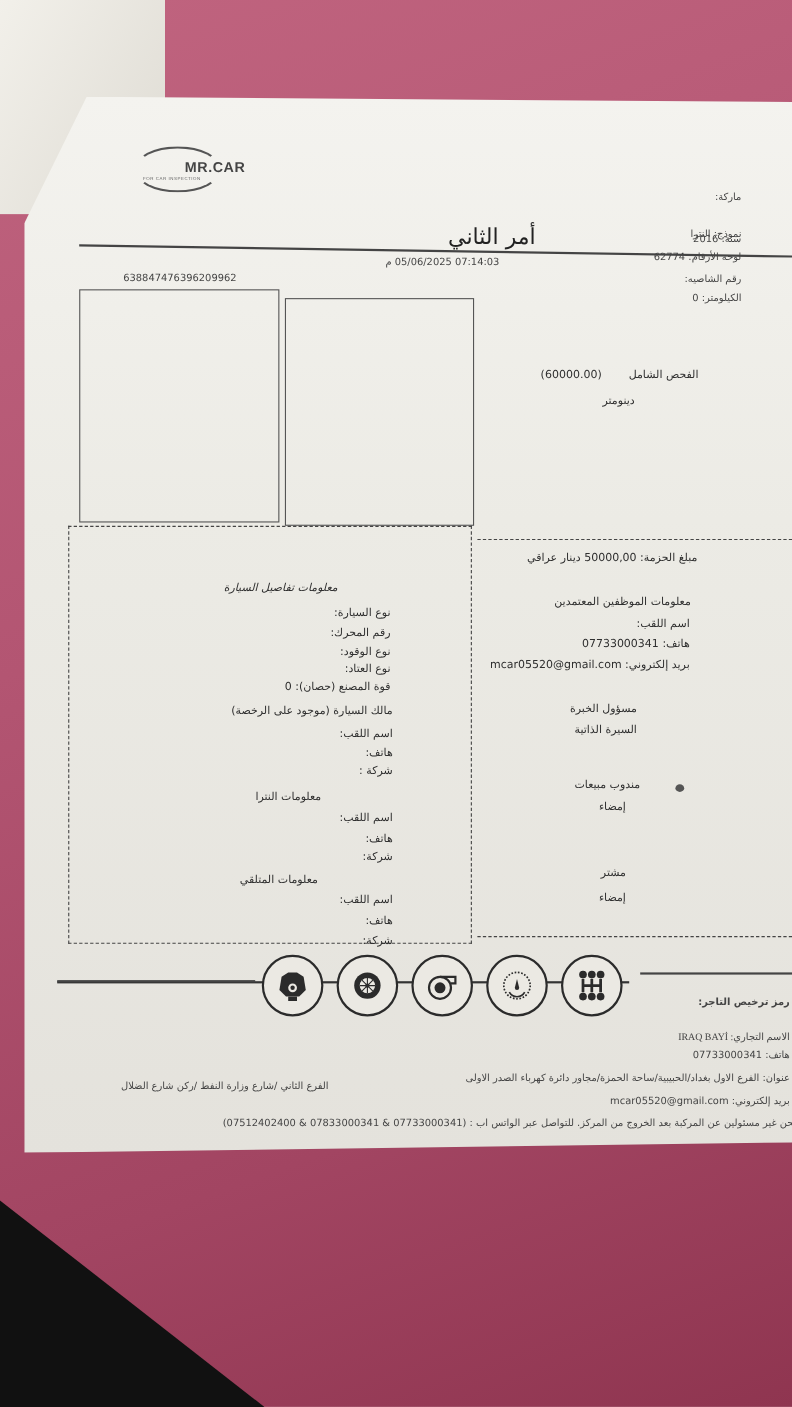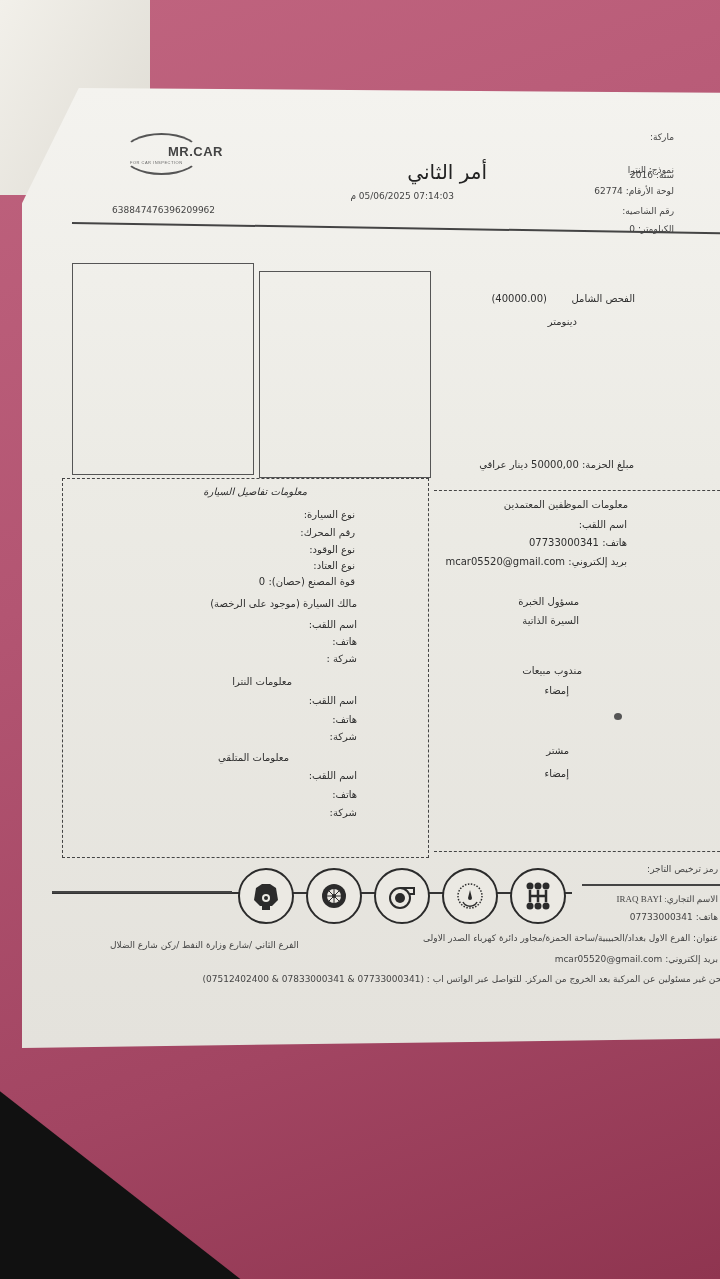--- a/index.html
+++ b/index.html
@@ -18,21 +18,21 @@
     position: absolute; left: -40px; top: 1060px; width: 420px; height: 300px;
     background: #111; transform: rotate(38deg); transform-origin: left top;
   }
   .paper {
     position: absolute; left: 22px; top: 88px; width: 710px; height: 960px;
     background: linear-gradient(180deg, #f4f3ef 0%, #ecebe5 40%, #e4e2dc 100%);
     clip-path: polygon(8% 0, 100% 0.5%, 100% 99%, 0 100%, 0 12%);
     direction: rtl;
     color: #2b2b2b;
   }
-  .abs { position: absolute; white-space: nowrap; }
+  .abs { position: absolute; white-space: nowrap; margin-top: 43px; }
   .logo {
     position: absolute; left: 100px; top: 45px; width: 80px; height: 40px; direction: ltr;
   }
   .logo-swoosh { position: absolute; left: 0; top: 0; width: 75px; height: 38px; border: 2px solid #555; border-radius: 50%; border-left-color: transparent; border-right-color: transparent; }
   .logo-text { position: absolute; left: 6px; top: 11px; font-family: "Liberation Sans", sans-serif; font-weight: bold; font-size: 13px; color: #444; letter-spacing: 0.5px; padding-left: 40px; }
   .logo-sub { position: absolute; left: 8px; top: 27px; font-size: 4px; color: #666; font-family: "Liberation Sans", sans-serif; letter-spacing: 0.5px; }
   .title { font-size: 20px; color: #222; font-family: "DejaVu Sans", sans-serif; }
   .small { font-size: 9px; color: #444; }
   .txt { font-size: 10px; color: #2f2f2f; }
   .hr { position: absolute; height: 1.5px; background: #444; }
@@ -70,21 +70,21 @@
   <div class="abs small" style="right:58px; top:98px;">لوحة الأرقام: 62774</div>
   <div class="abs small" style="right:58px; top:118px;">رقم الشاصيه:</div>
   <div class="abs small" style="right:58px; top:136px;">الكيلومتر: 0</div>
 
   <div class="hr" style="left:50px; right:0; top:134px; transform:rotate(0.9deg); transform-origin:left;"></div>
 
   <div class="photo-box" style="left:50px; top:175px; width:180px; height:210px;"></div>
   <div class="photo-box" style="left:237px; top:183px; width:170px; height:205px;"></div>
 
   <div class="abs txt" style="right:97px; top:205px;">الفحص الشامل</div>
-  <div class="abs txt" style="right:185px; top:205px; direction:ltr;">(40000.00)</div>
+  <div class="abs txt" style="right:185px; top:205px; direction:ltr;">(60000.00)</div>
   <div class="abs txt" style="right:155px; top:228px;">دينومتر</div>
   <div class="abs txt" style="right:98px; top:371px;">مبلغ الحزمة: 50000,00 دينار عراقي</div>
 
   <div class="dashed-box" style="left:40px; top:390px; width:365px; height:378px;"></div>
   <div class="abs txt" style="right:425px; top:398px;font-style:italic;">معلومات تفاصيل السيارة</div>
   <div class="abs txt" style="right:377px; top:421px;">نوع السيارة:</div>
   <div class="abs txt" style="right:377px; top:439px;">رقم المحرك:</div>
   <div class="abs txt" style="right:377px; top:456px;">نوع الوقود:</div>
   <div class="abs txt" style="right:377px; top:472px;">نوع العتاد:</div>
   <div class="abs txt" style="right:377px; top:488px;">قوة المصنع (حصان): 0</div>
@@ -157,21 +157,21 @@
           <circle cx="8" cy="26" r="3.5" fill="#2b2b2b"></circle>
           <circle cx="16" cy="26" r="3.5" fill="#2b2b2b"></circle>
           <circle cx="24" cy="26" r="3.5" fill="#2b2b2b"></circle>
           <path d="M8 10 V22 M16 10 V22 M24 10 V22 M8 16 H24" stroke="#2b2b2b" stroke-width="2.5"></path>
         </svg>
     </div>
   </div>
   <div class="hr" style="left:30px; width:180px; top:803px;"></div>
   <div class="hr" style="left:560px; right:0; top:796px;"></div>
 
-  <div class="abs small" style="right:14px; top:776px;">رمز ترخيص التاجر:</div>
+  <div class="abs small" style="right:14px; top:776px;font-weight:bold;">رمز ترخيص التاجر:</div>
   <div class="abs small" style="right:14px; top:806px;font-family:Liberation Serif, serif;">الاسم التجاري: IRAQ BAYİ</div>
   <div class="abs small" style="right:14px; top:824px;">هاتف: 07733000341</div>
   <div class="abs small" style="right:14px; top:845px;">عنوان: الفرع الاول بغداد/الحبيبية/ساحة الحمزة/مجاور دائرة كهرباء الصدر الاولى</div>
   <div class="abs small" style="left:88px; top:852px;">الفرع الثاني /شارع وزارة النفط /ركن شارع الضلال</div>
   <div class="abs small" style="right:14px; top:866px;">بريد إلكتروني: mcar05520@gmail.com</div>
   <div class="abs small" style="right:8px; top:886px;">نحن غير مسئولين عن المركبة بعد الخروج من المركز. للتواصل عبر الواتس اب : (07733000341 &amp; 07833000341 &amp; 07512402400)</div>
 </div>
 
 <div class="shadow-corner"></div>
 

